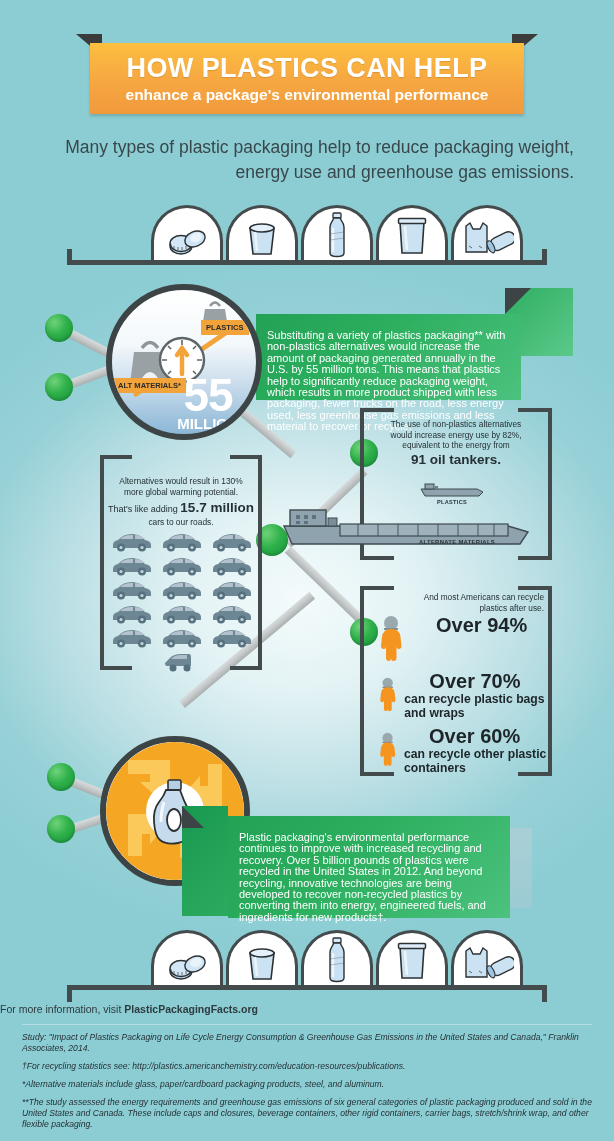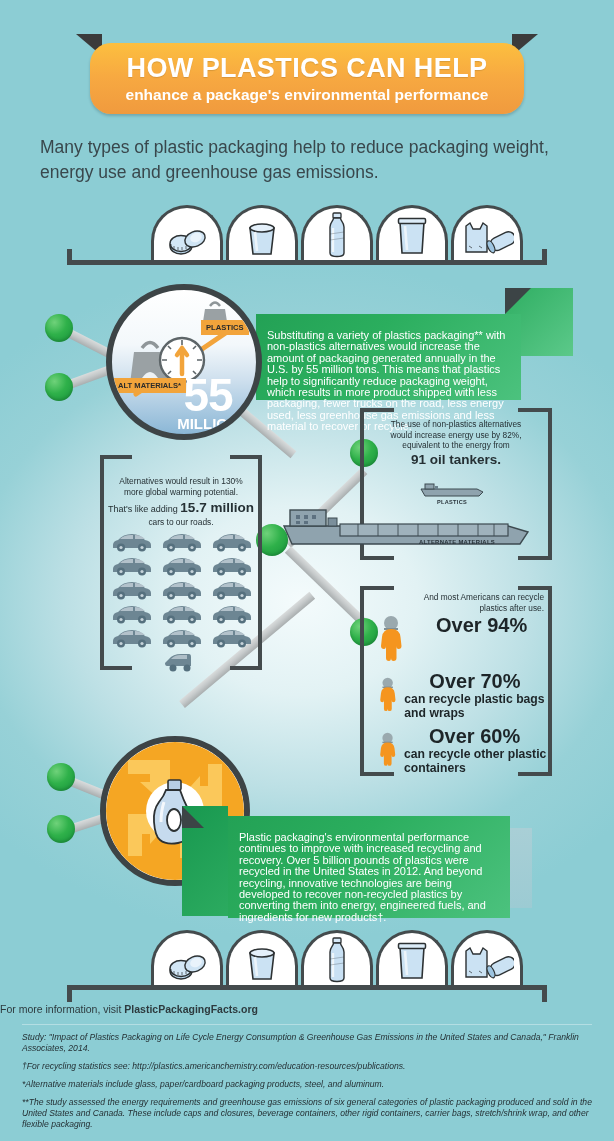--- a/index.html
+++ b/index.html
@@ -23,33 +23,32 @@
     position: absolute; top: 0; width: 26px; height: 22px;
     background: #3b3b3b;
   }
   .ribbon-tail.left { left: 0; clip-path: polygon(0 0, 100% 0, 100% 100%); }
   .ribbon-tail.right { right: 0; clip-path: polygon(0 0, 100% 0, 0 100%); }
   #banner {
     position: absolute; left: 14px; top: 9px; width: 434px; height: 71px;
     background: linear-gradient(180deg, #fcbf3f 0%, #f7a941 48%, #f09a3e 100%);
     display: flex; flex-direction: column; align-items: center; justify-content: center;
     box-shadow: 0 2px 3px rgba(0,0,0,.18);
-    border-radius: 21px;
   }
   #banner-title {
     color: #ffffff; font-size: 27px; font-weight: bold; letter-spacing: .4px;
     text-shadow: 0 1px 1px rgba(0,0,0,.13);
   }
   #banner-sub {
     color: #ffffff; font-size: 15.5px; font-weight: bold; margin-top: 2px;
   }
 
   
   #intro {
-    left: 40px; top: 135px; width: 534px; text-align: left;
+    left: 40px; top: 135px; width: 534px; text-align: right;
     color: #39474c; font-size: 17.5px; line-height: 25px;
   }
 
   
   .shelf { width: 480px; height: 60px; }
   .shelf-line {
     position: absolute; left: 0; bottom: 0; width: 100%; height: 5px; background: #444b4d;
   }
   .shelf-cap { position: absolute; bottom: 0; width: 5px; height: 16px; background: #444b4d; }
   .shelf-cap.l { left: 0; } .shelf-cap.r { right: 0; }

